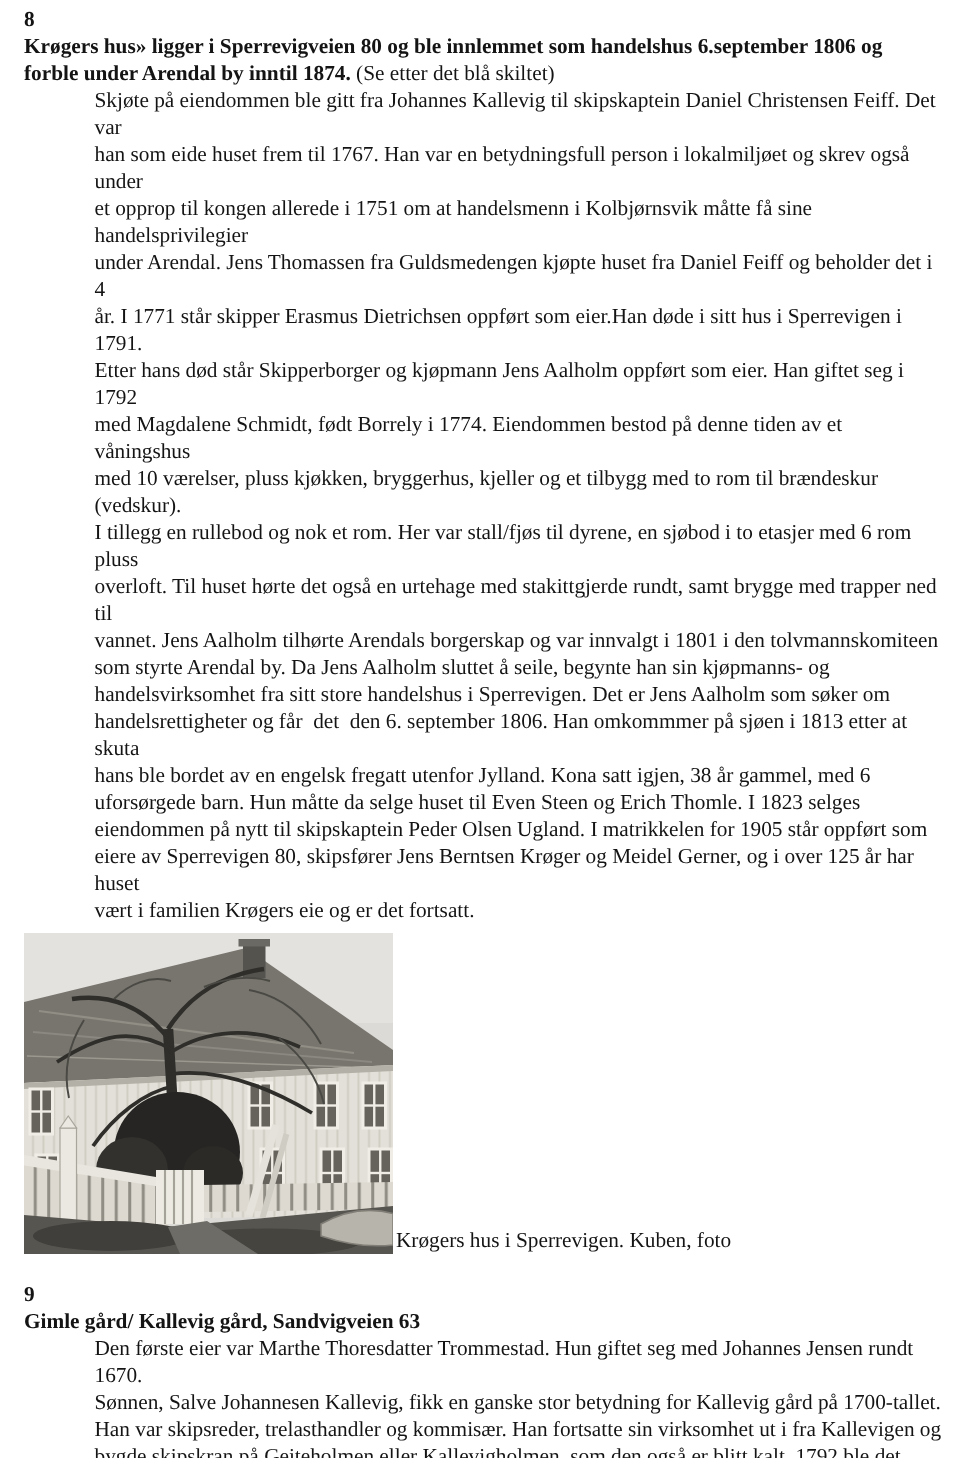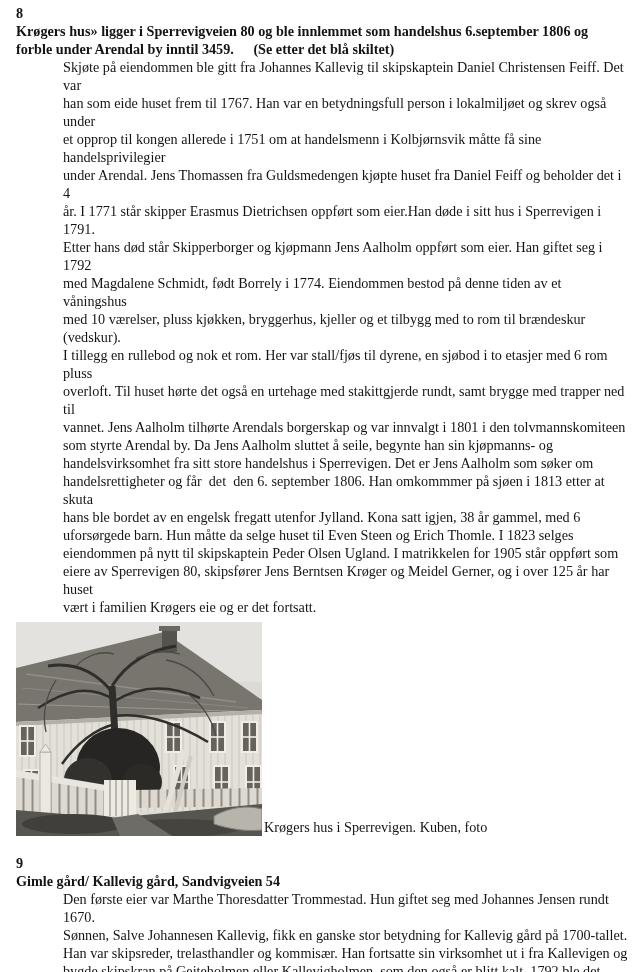--- a/index.html
+++ b/index.html
@@ -13,21 +13,21 @@
   .page {
     box-sizing: border-box;
     width: 640px; height: 972px;
     padding: 4px 12px 0 16px;
     font-size: 14.2px;
     line-height: 18px;
   }
   p { margin: 0; }
   .sec-num { font-weight: bold; }
   .sec-title { font-weight: bold; white-space: pre-wrap; }
-  .sec-title .plain { font-weight: bold; margin-left: 16px; }
+  .sec-title .plain { font-weight: normal; }
   .bodytext { white-space: pre-wrap; margin-left: 47px; }
   .photo-row {
     display: flex;
     align-items: flex-end;
     margin: 6px 0 0 0;
     height: 214px;
   }
   .photo {
     width: 246px; height: 214px;
     flex: none;
@@ -42,21 +42,21 @@
   .section-9 { margin-top: 18px; }
 </style>
 </head>
 <body>
 
 <div class="page">
 
   <section>
     <p class="sec-num">8</p>
     <p class="sec-title"><b>Krøgers hus» ligger i Sperrevigveien 80 og ble innlemmet som handelshus 6.september 1806 og
-forble under Arendal by inntil 3459.</b><span class="plain"> (Se etter det blå skiltet)</span></p>
+forble under Arendal by inntil 1874.</b><span class="plain"> (Se etter det blå skiltet)</span></p>
     <p class="bodytext">Skjøte på eiendommen ble gitt fra Johannes Kallevig til skipskaptein Daniel Christensen Feiff. Det var
 han som eide huset frem til 1767. Han var en betydningsfull person i lokalmiljøet og skrev også under
 et opprop til kongen allerede i 1751 om at handelsmenn i Kolbjørnsvik måtte få sine handelsprivilegier
 under Arendal. Jens Thomassen fra Guldsmedengen kjøpte huset fra Daniel Feiff og beholder det i 4
 år. I 1771 står skipper Erasmus Dietrichsen oppført som eier.Han døde i sitt hus i Sperrevigen i 1791.
 Etter hans død står Skipperborger og kjøpmann Jens Aalholm oppført som eier. Han giftet seg i 1792
 med Magdalene Schmidt, født Borrely i 1774. Eiendommen bestod på denne tiden av et våningshus
 med 10 værelser, pluss kjøkken, bryggerhus, kjeller og et tilbygg med to rom til brændeskur (vedskur).
 I tillegg en rullebod og nok et rom. Her var stall/fjøs til dyrene, en sjøbod i to etasjer med 6 rom pluss
 overloft. Til huset hørte det også en urtehage med stakittgjerde rundt, samt brygge med trapper ned til
@@ -186,21 +186,21 @@
 
           <path d="M198,194 C214,185 231,183 246,187 L246,208 C228,210 210,206 198,202 Z" fill="#b6b4ab" stroke="#807e76" stroke-width="1"></path>
         </svg>
       </div>
       <figcaption>Krøgers hus i Sperrevigen. Kuben, foto</figcaption>
     </figure>
   </section>
 
   <section class="section-9">
     <p class="sec-num">9</p>
-    <p class="sec-title"><b>Gimle gård/ Kallevig gård, Sandvigveien 54</b></p>
+    <p class="sec-title"><b>Gimle gård/ Kallevig gård, Sandvigveien 63</b></p>
     <p class="bodytext">Den første eier var Marthe Thoresdatter Trommestad. Hun giftet seg med Johannes Jensen rundt 1670.
 Sønnen, Salve Johannesen Kallevig, fikk en ganske stor betydning for Kallevig gård på 1700-tallet.
 Han var skipsreder, trelasthandler og kommisær. Han fortsatte sin virksomhet ut i fra Kallevigen og
 bygde skipskran på Geiteholmen eller Kallevigholmen, som den også er blitt kalt. 1792 ble det drift på
 Geiteholmen, og senere ble det rigget flere skuter her. Morten Michael Kallevig (1772-1827) giftet seg
 med Catharine Helmer Leth (1783-1869). Hun var kanskje bedre kjent som Kitty Kallevig. Morten M.
 Kallevig ble, før sin myndighetsalder, tatt inn i sin fars bedrift og ble en av Arendals største
 forretningsmenn på den tiden. Firmaet gikk under navnet “Salve Kallevig &amp; Sønn”. I februar 1802
 reiste M. M. Kallevig til København og overleverte personlig sin søknad til kongens lederskap om at
 deler av gården Kallevig måtte innlemmes i Arendal. Den 27. august 1802 skrev så Morten Michael

